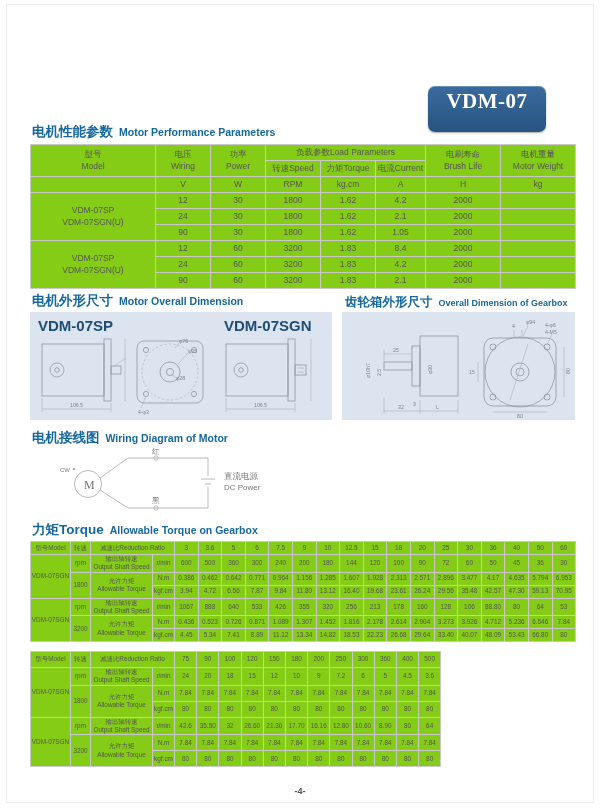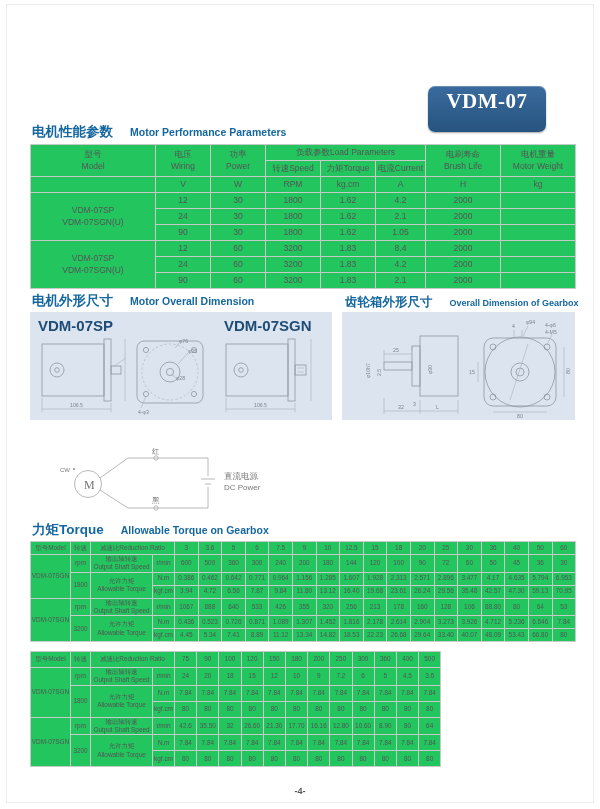--- a/index.html
+++ b/index.html
@@ -7,24 +7,24 @@
          font-family:"Liberation Sans",sans-serif;}
   .frame{position:absolute;inset:4px 6px 6px 6px;border:1px solid #ededed;pointer-events:none;}
 
   .badge{position:absolute;left:428px;top:86px;width:118px;height:46px;border-radius:7px;
          background:linear-gradient(#3a6b9e,#27547f);box-shadow:0 1px 2px rgba(0,0,0,.35), inset 0 1px 0 rgba(255,255,255,.25);
          color:#fff;font-family:"Liberation Serif",serif;font-weight:bold;font-size:21px;
          text-align:center;line-height:30px;letter-spacing:.5px;}
 
   .sec-title{position:absolute;color:#15679f;font-weight:bold;white-space:nowrap;}
   .sec-title .zh{font-size:13.5px;}
-  .sec-title .en{font-size:10.5px;margin-left:17px;text-align:right;}
+  .sec-title .en{font-size:10.5px;margin-left:6px;text-align:right;}
   .sec-title .en.sm{font-size:9px;}
 
-  table.tbl{border-collapse:collapse;table-layout:fixed;position:absolute;background:#22c55e;}
+  table.tbl{border-collapse:collapse;table-layout:fixed;position:absolute;background:#84cc16;}
   .tbl td{border:1px solid #c9c9c9;text-align:center;vertical-align:middle;color:#555;
           white-space:pre-line;padding:1px 0;line-height:1.3;overflow:hidden;}
   .perf{font-size:8.5px;}
   .perf td{height:13px;}
   .gbx{font-size:8px;}
   .gbx td{height:20px;}
   .gbx td.big{font-size:15px;color:#4a4a4a;}
   .tq{font-size:6.4px;}
   .tq td{height:12px;padding:0;}
   .tq2 td{height:15px;}
@@ -250,20 +250,23 @@
       <line class="lnt" x1="136" y1="50" x2="136" y2="70"></line>
       <text class="dim" x="127" y="62">15</text>
       <line class="lnt" x1="222" y1="35" x2="222" y2="85"></line>
       <text class="dim" transform="rotate(-90 228 62)" x="228" y="62">80</text>
       <line class="lnt" x1="151" y1="100" x2="205" y2="100"></line>
       <text class="dim" x="175" y="106">80</text>
       <line class="lnt" x1="168" y1="88" x2="186" y2="32"></line>
     </svg>
   </div>
 
+  <div class="sec-title" style="left:32px;top:428px">
+    <span class="zh">电机接线图</span><span class="en">Wiring Diagram of Motor</span>
+  </div>
 
   <svg style="left:48px;top:446px" width="230" height="70" viewBox="0 0 230 70">
     <text class="wtx" x="12" y="26" font-size="6">CW</text>
     <circle cx="26" cy="23" r="1" fill="#888"></circle>
     <circle class="wln" cx="40" cy="38" r="13.5" stroke-width="1.2"></circle>
     <text class="wtx" x="36" y="43" font-size="12" font-family="Liberation Serif, serif">M</text>
     <polyline class="wln" points="52,32 80,12 160,12"></polyline>
     <polyline class="wln" points="52,44 80,62 160,62"></polyline>
     <line class="wln" x1="160" y1="12" x2="160" y2="30"></line>
     <line class="wln" x1="153" y1="33" x2="167" y2="33"></line>

